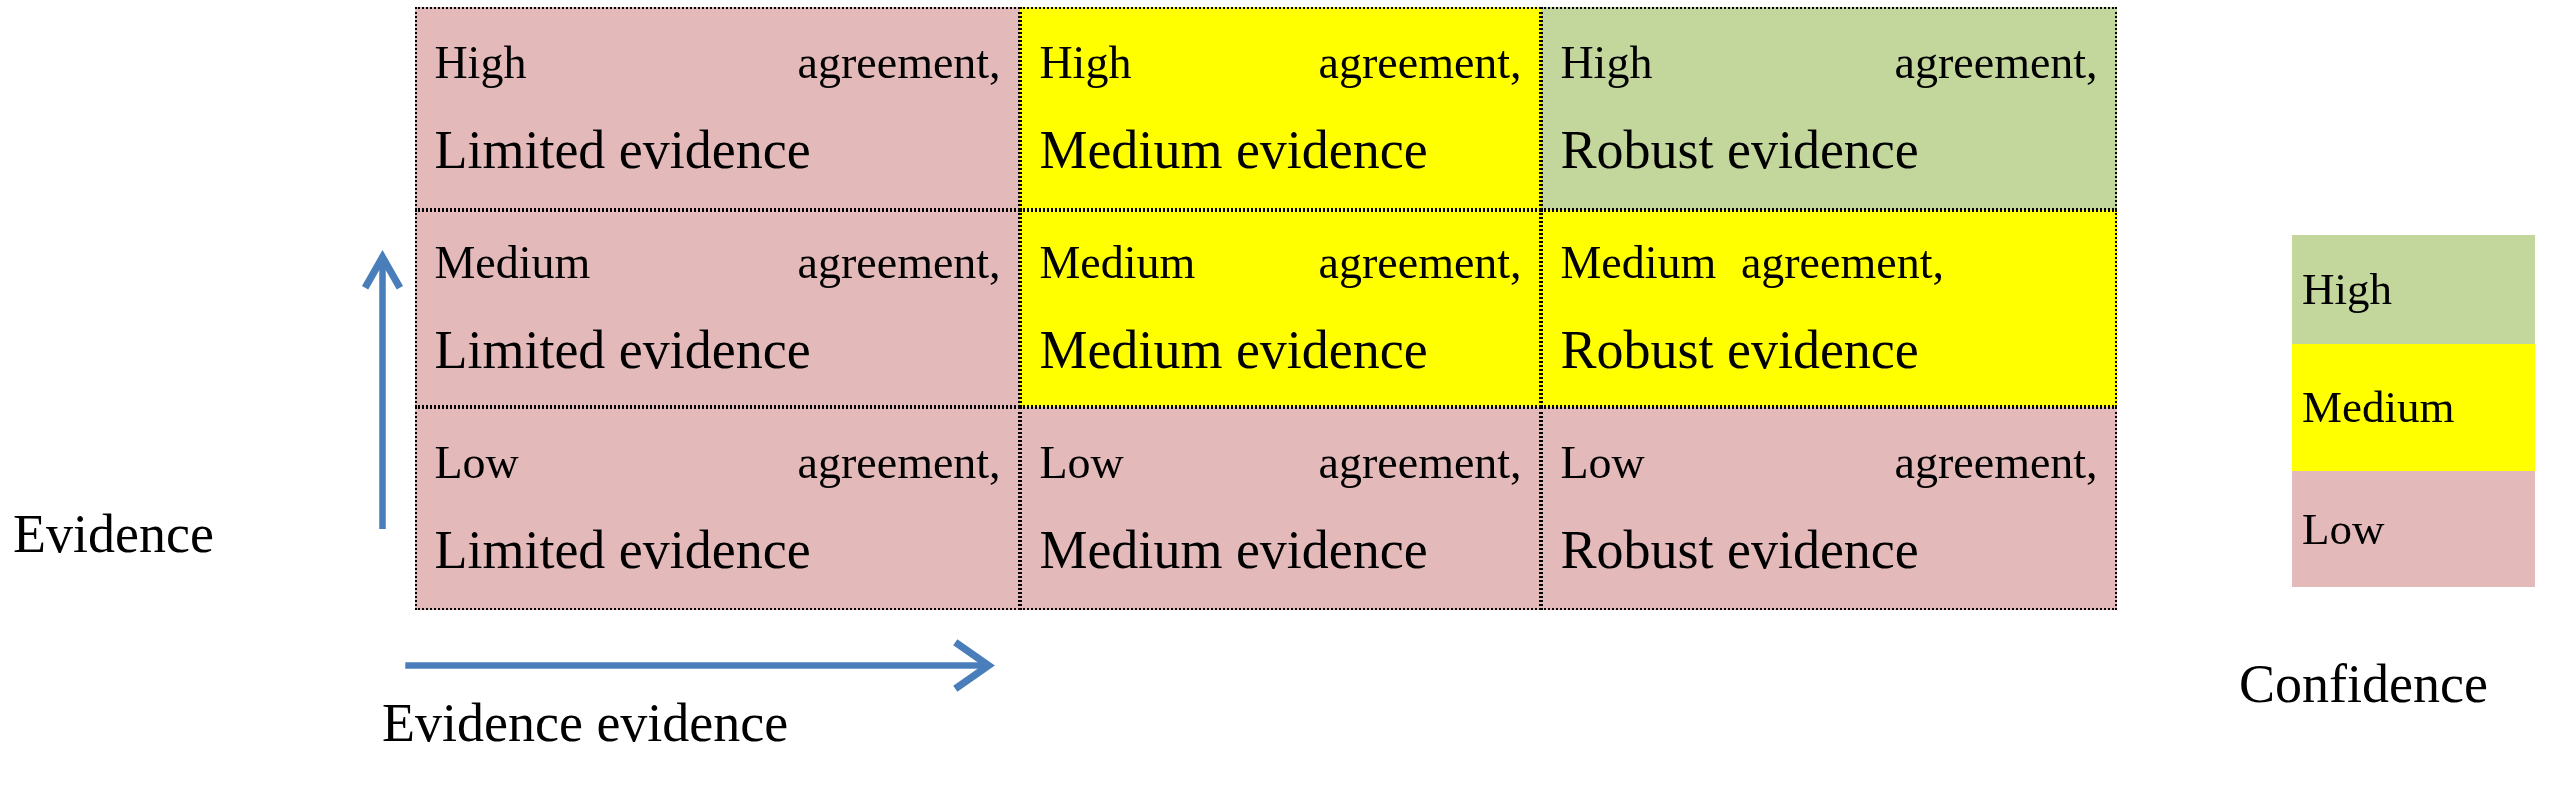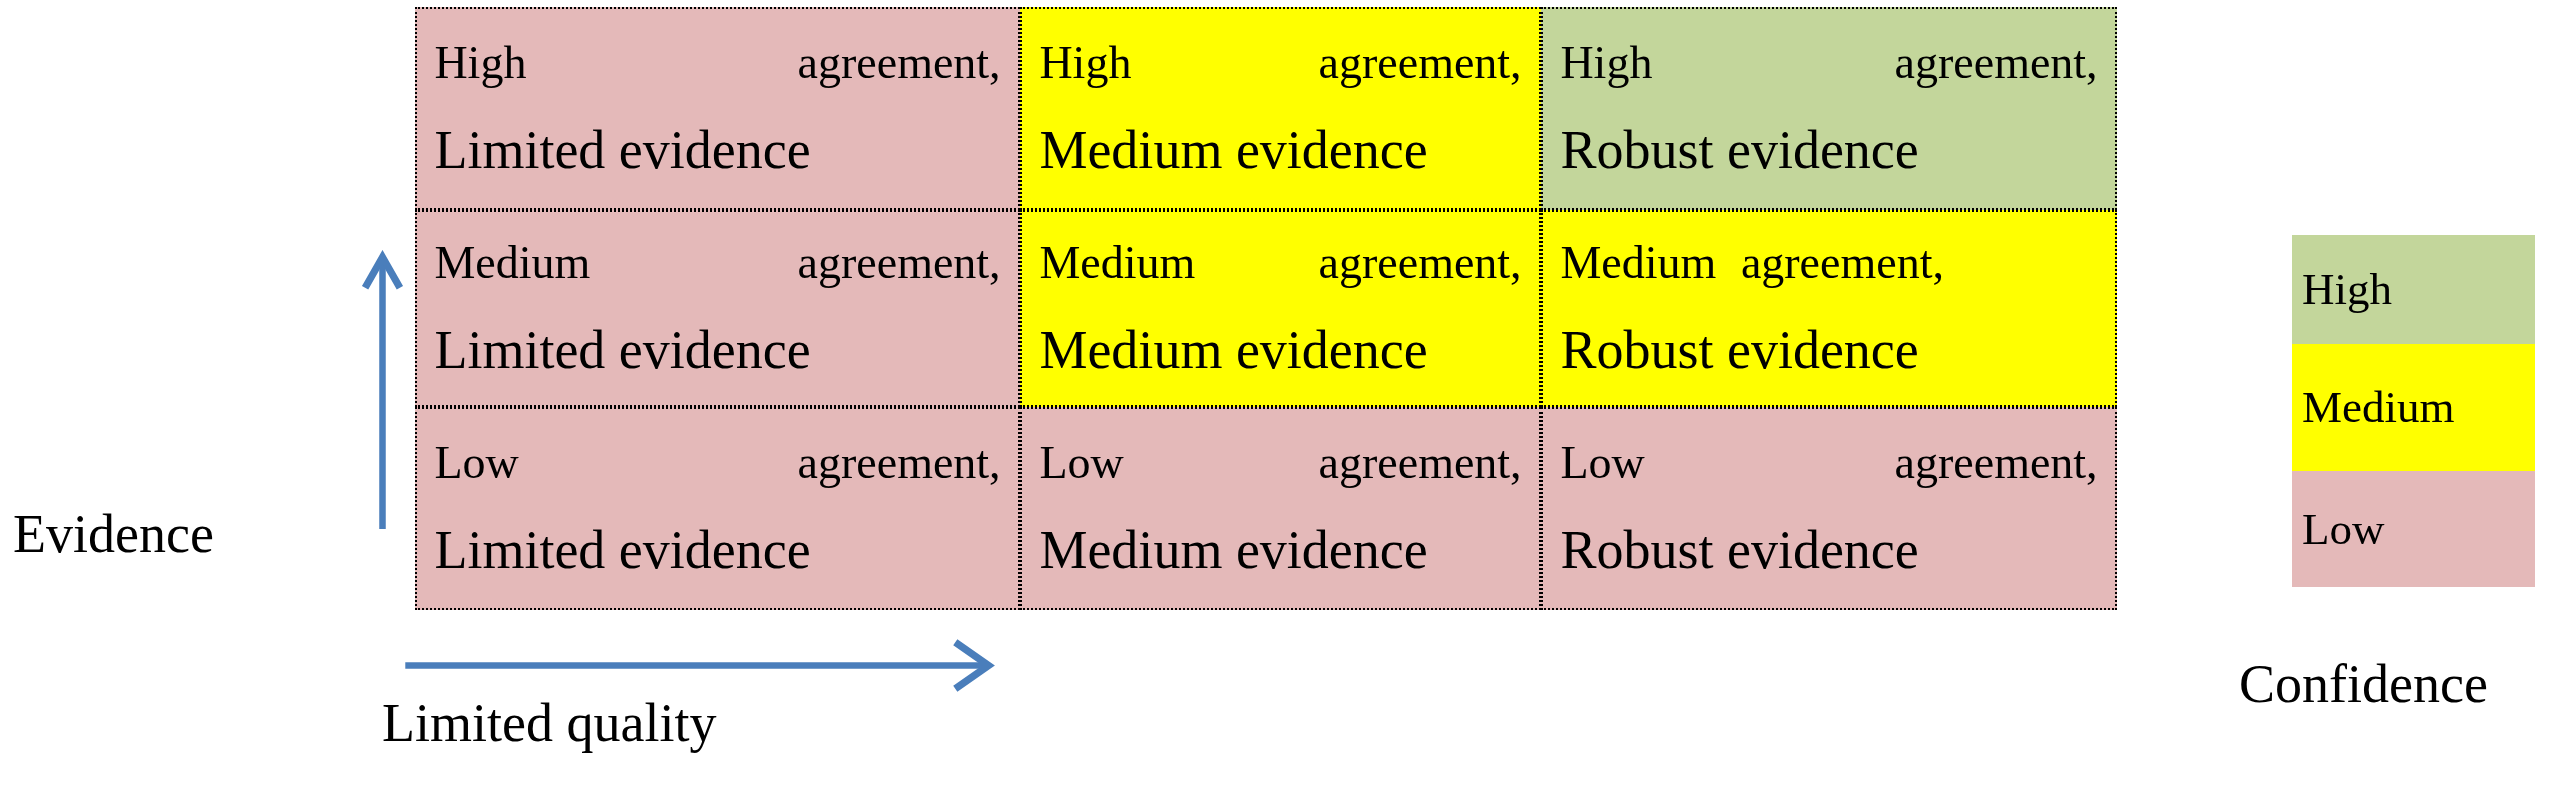--- a/index.html
+++ b/index.html
@@ -214,21 +214,21 @@
 <svg id="y-axis-arrow" viewBox="0 0 62 385">
   <line x1="31" y1="385" x2="31" y2="12" stroke="#4a7ebb" stroke-width="9"></line>
   <polyline points="7,52 31,10 55,52" fill="none" stroke="#4a7ebb" stroke-width="10" stroke-linecap="butt"></polyline>
 </svg>
 <div id="y-axis-label">Evidence</div>
 
 <svg id="x-axis-arrow" viewBox="0 0 820 76">
   <line x1="0" y1="38" x2="805" y2="38" stroke="#4a7ebb" stroke-width="9"></line>
   <polyline points="760,6 806,38 760,70" fill="none" stroke="#4a7ebb" stroke-width="10" stroke-linecap="butt"></polyline>
 </svg>
-<div id="x-axis-label">Limited quality</div>
+<div id="x-axis-label">Evidence evidence</div>
 
 <div id="legend">
   <div class="legend-swatch bg-high">
     <span>High</span>
   </div>
   <div class="legend-swatch bg-medium">
     <span>Medium</span>
   </div>
   <div class="legend-swatch bg-low">
     <span>Low</span>

